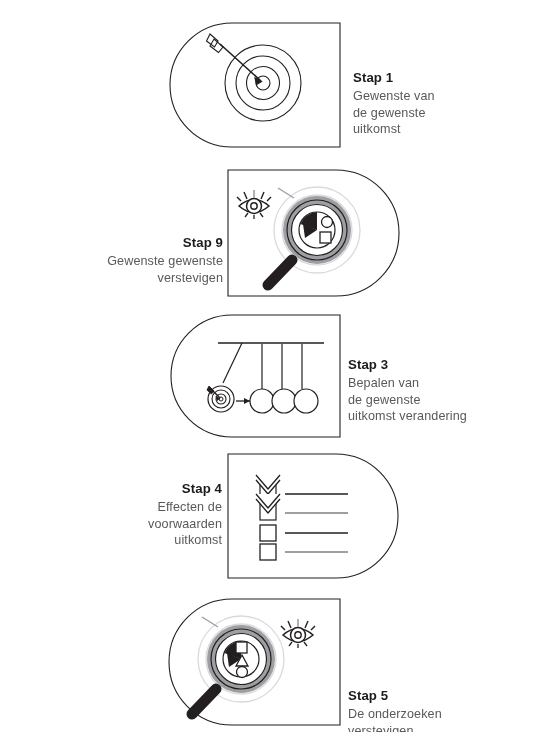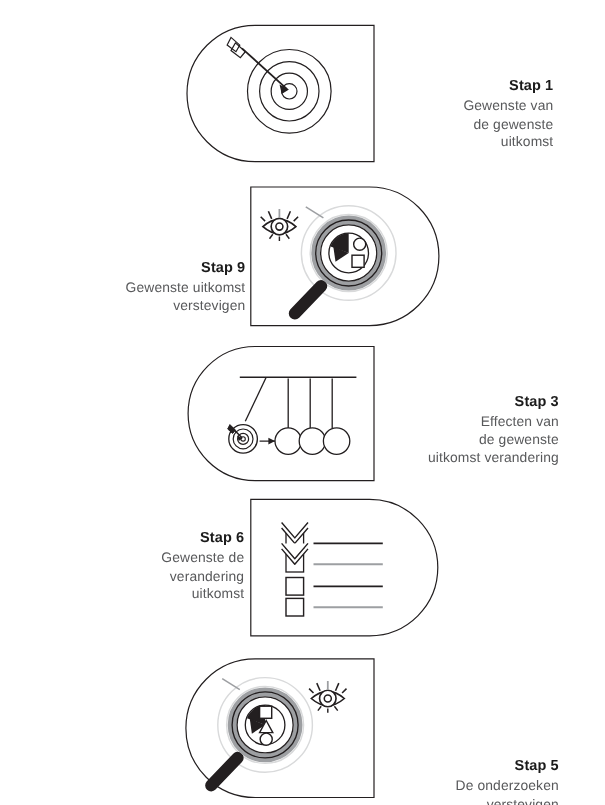--- a/index.html
+++ b/index.html
@@ -36,21 +36,21 @@
   }
   .caption .title {
     display: block;
     font-weight: bold;
     color: #1b1b1b;
     font-size: 13.2px;
     line-height: 18px;
     margin-bottom: 1px;
   }
   .caption .line { display: block; }
-  .caption.left-align { text-align: right; }
+  .caption.left-align { text-align: left; }
   .caption.right-align { text-align: right; }
 
   
   #panel-1 { left: 166px; top: 21px; }
   #caption-1 { left: 353px; top: 69px; width: 150px; }
 
   #panel-2 { left: 226px; top: 168px; }
   #caption-2 { left: 60px; top: 234px; width: 163px; }
 
   #panel-3 { left: 166px; top: 313px; }
@@ -133,21 +133,21 @@
             <circle cx="101" cy="54" r="5.5" fill="#ffffff" stroke="#231f20" stroke-width="1.3"></circle>
           </g>
           <g>
             <rect x="94" y="64" width="11" height="11" fill="#ffffff" stroke="#231f20" stroke-width="1.3"></rect>
           </g>
         </g>
       </svg>
     </div>
     <div class="caption right-align" id="caption-2">
       <span class="title">Stap 9</span>
-      <span class="line">Gewenste uitkomst</span>
+      <span class="line">Gewenste gewenste</span>
       <span class="line">verstevigen</span>
     </div>
   </div>
 
   <div class="step">
     <div class="panel" id="panel-3">
       <svg width="176" height="126" viewBox="0 0 176 126">
         <path d="M 174 2 L 66 2 A 61 61 0 0 0 66 124 L 174 124 L 174 2 Z" fill="#ffffff" stroke="#231f20" stroke-width="1.1"></path>
         <g>
           <path d="M 52 30 L 158 30" stroke="#231f20" stroke-width="1.4"></path>
@@ -174,21 +174,21 @@
           </g>
           <g>
             <path d="M 70 88 L 84 88" stroke="#231f20" stroke-width="1.3"></path>
             <path d="M 84 88 L 78 85 L 78 91 Z" fill="#231f20"></path>
           </g>
         </g>
       </svg>
     </div>
     <div class="caption left-align" id="caption-3">
       <span class="title">Stap 3</span>
-      <span class="line">Effecten van</span>
+      <span class="line">Bepalen van</span>
       <span class="line">de gewenste</span>
       <span class="line">uitkomst verandering</span>
     </div>
   </div>
 
   <div class="step">
     <div class="panel" id="panel-4">
       <svg width="176" height="128" viewBox="0 0 176 128">
         <path d="M 2 2 L 110 2 A 62 62 0 0 1 110 126 L 2 126 L 2 2 Z" fill="#ffffff" stroke="#231f20" stroke-width="1.1"></path>
 
@@ -211,23 +211,23 @@
           <path d="M 59 81 L 122 81" stroke="#231f20" stroke-width="1.6"></path>
         </g>
 
         <g>
           <rect x="34" y="92" width="16" height="16" fill="#ffffff" stroke="#231f20" stroke-width="1.3"></rect>
           <path d="M 59 100 L 122 100" stroke="#9d9fa2" stroke-width="1.8"></path>
         </g>
       </svg>
     </div>
     <div class="caption right-align" id="caption-4">
-      <span class="title">Stap 6</span>
-      <span class="line">Gewenste de</span>
-      <span class="line">verandering</span>
+      <span class="title">Stap 4</span>
+      <span class="line">Effecten de</span>
+      <span class="line">voorwaarden</span>
       <span class="line">uitkomst</span>
     </div>
   </div>
 
   <div class="step">
     <div class="panel" id="panel-5">
       <svg width="176" height="130" viewBox="0 0 176 130">
         <path d="M 174 2 L 66 2 A 63 63 0 0 0 66 128 L 174 128 L 174 2 Z" fill="#ffffff" stroke="#231f20" stroke-width="1.1"></path>
 
         <g>

